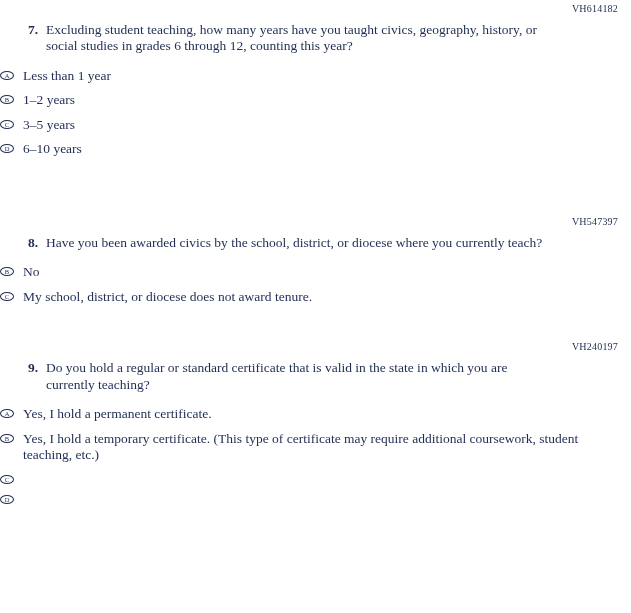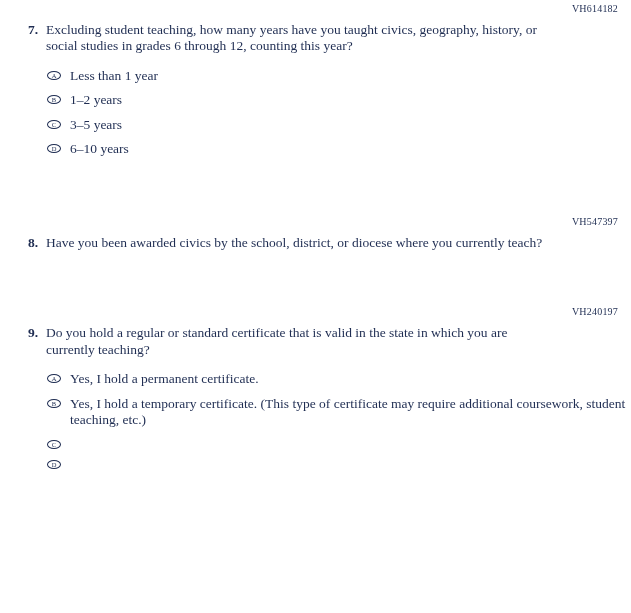--- a/index.html
+++ b/index.html
@@ -23,39 +23,38 @@
     text-align: right;
     padding-right: 13px;
     font-size: 10px;
     letter-spacing: 0.2px;
     color: #1f2d52;
     height: 10px;
     line-height: 10px;
   }
   .block-1 .accession-code { margin-top: 4px; }
   .block-2 .accession-code { margin-top: 59px; }
-  .block-3 .accession-code { margin-top: 56px; }
+  .block-3 .accession-code { margin-top: 37px; }
 
   .q-row {
     display: flex;
     padding-left: 28px;
     margin-top: 8px;
     font-size: 13.5px;
     line-height: 1.22;
   }
   .q-num {
     font-weight: bold;
     width: 18px;
     flex-shrink: 0;
   }
   .q-text {
     max-width: 502px;
   }
   .opts {
-    padding-left: 47px;
     margin-top: 13px;
   }
   .opt {
     display: flex;
     align-items: flex-start;
     margin-bottom: 8px;
     font-size: 13.5px;
     line-height: 1.22;
   }
   .bubble {
@@ -109,20 +108,28 @@
     </div>
   </section>
 
   <section class="block-2">
     <div class="accession-code">VH547397</div>
     <div class="q-row">
       <span class="q-num">8.</span>
       <span class="q-text">Have you been awarded civics by the school, district, or diocese where you currently teach?</span>
     </div>
     <div class="opts">
+      <div class="opt">
+        <span class="bubble"><span>B</span></span>
+        <span class="opt-label">No</span>
+      </div>
+      <div class="opt">
+        <span class="bubble"><span>C</span></span>
+        <span class="opt-label">My school, district, or diocese does not award tenure.</span>
+      </div>
     </div>
   </section>
 
   <section class="block-3">
     <div class="accession-code">VH240197</div>
     <div class="q-row">
       <span class="q-num">9.</span>
       <span class="q-text">Do you hold a regular or standard certificate that is valid in the state in which you are currently teaching?</span>
     </div>
     <div class="opts">

